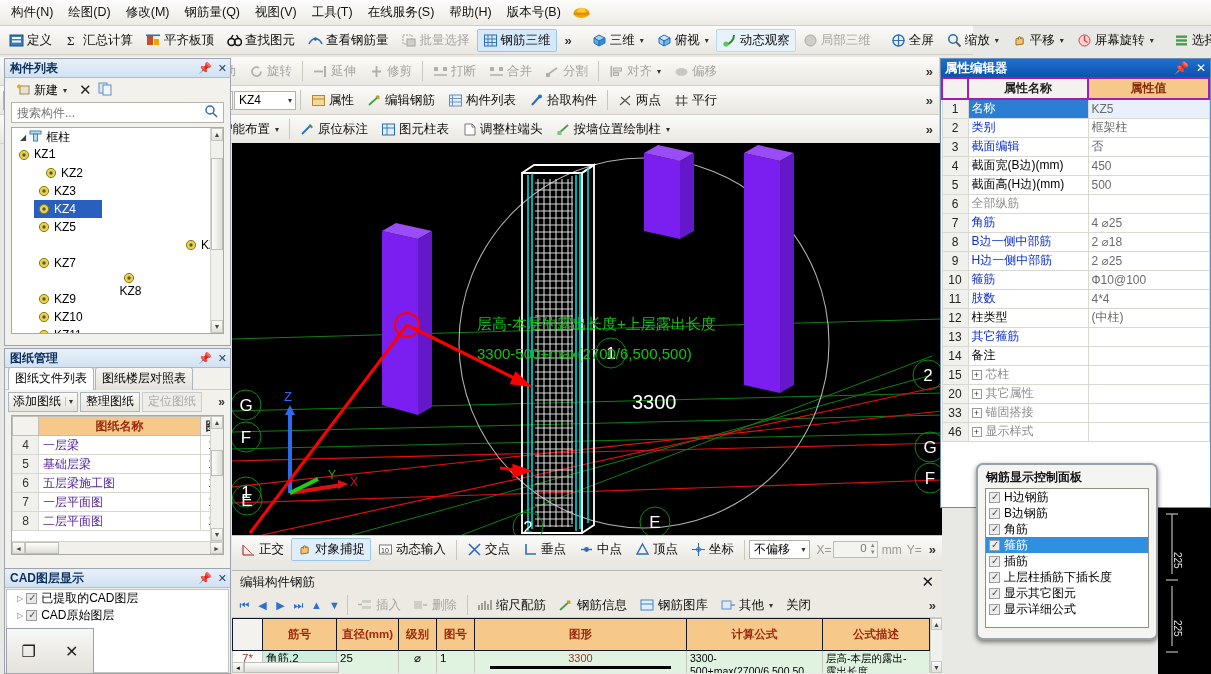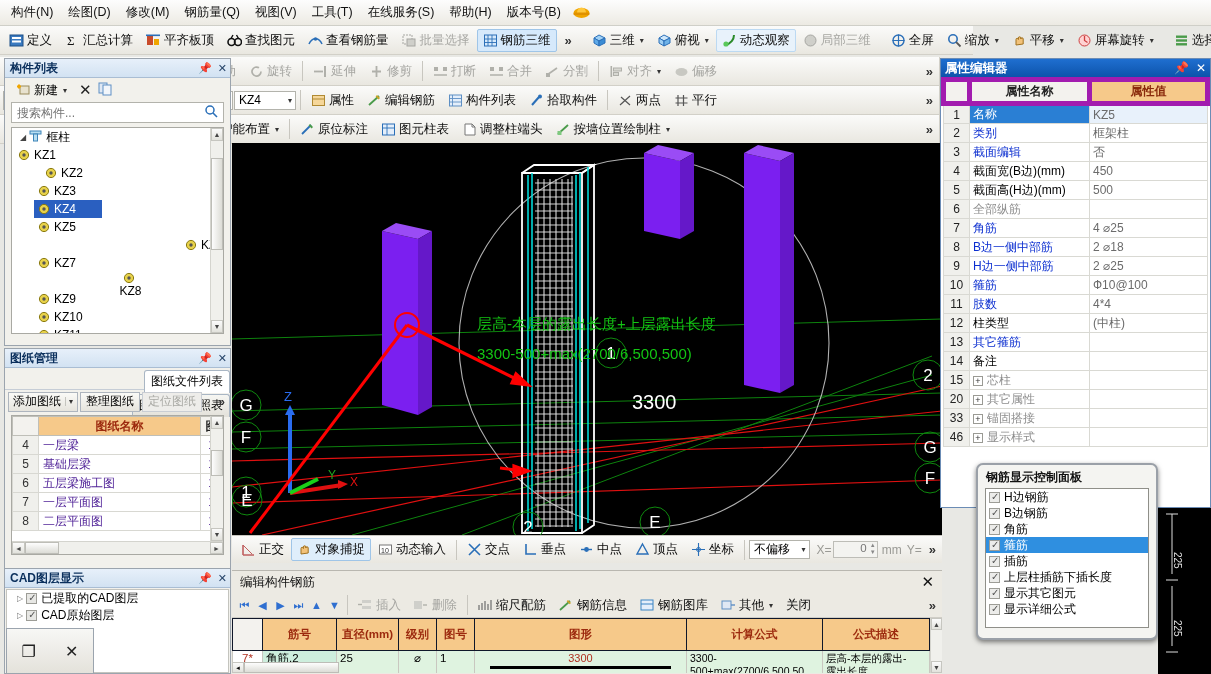--- a/index.html
+++ b/index.html
@@ -61,38 +61,38 @@
   .scrollv { position:absolute; right:0; top:0; width:13px; bottom:0; background:#f0f0ec; border-left:1px solid #d4d4ce;}
   .scrollv .arrw { height:13px; background:linear-gradient(#fbfbfb,#e2e2dc); border:1px solid #c6c6c0;
                    display:flex; align-items:center; justify-content:center; font-size:7px; color:#444;}
   .scrollv .thumb { position:absolute; left:0; right:0; background:linear-gradient(90deg,#fdfdfd,#dcdcd6);
                     border:1px solid #bdbdb7; }
   .scrollh { height:13px; background:#f0f0ec; display:flex; align-items:stretch; border-top:1px solid #d4d4ce;}
   .scrollh .arrw { width:13px; background:linear-gradient(#fbfbfb,#e2e2dc); border:1px solid #c6c6c0;
                    display:flex; align-items:center; justify-content:center; font-size:7px; color:#444;}
   .scrollh .thumb { width:34px; background:linear-gradient(#fdfdfd,#dcdcd6); border:1px solid #bdbdb7; }
 
-  .tabrow { display:flex; align-items:flex-end; height:20px; padding-left:3px; gap:1px;flex-direction:column; }
+  .tabrow { display:flex; align-items:flex-end; height:20px; padding-left:3px; gap:1px; }
   .tab { padding:2px 6px 3px; font-size:12px; border:1px solid #a9b6c4; border-bottom:none;
          background:linear-gradient(#f6f6f2,#e3e1da); border-radius:3px 3px 0 0; }
   .tab.act { background:#fff; font-weight:normal; }
 
   .gridtbl { width:100%; border-collapse:collapse; font-size:12px; background:#fff; table-layout:fixed;}
   .gridtbl th { background:#f6c98a; color:#9c2a0e; font-weight:bold; border:1px solid #bfbfb8;
                 height:19px; padding:0 3px; }
   .gridtbl td { border:1px solid #d8d8d2; height:19px; padding:0 4px; color:#4c1d95; }
   .gridtbl td.num { background:#f0f0ec; text-align:center; color:#333; }
 
   
   .prop { position:absolute; left:940px; top:58px; width:271px; height:450px; background:#f2f1ec; border:1px solid #6b8cb5;}
   .prop-hdr { height:18px; background:linear-gradient(#1f6fd0,#0d53ab); color:#fff; font-weight:bold;
               font-size:12.5px; display:flex; align-items:center; padding:0 4px 0 4px; }
   .prop-hdr .sp { margin-left:auto; display:flex; gap:7px; font-size:12px; }
   .ptbl { width:100%; border-collapse:collapse; font-size:12px; table-layout:fixed; background:#fff;}
-  .ptbl th { background:#f3f2ee; border:5px solid #a21caf; height:19px; font-weight:bold; color:#222; font-size:12px;}
+  .ptbl th { background:#f3f2ee; border:2px solid #a21caf; height:19px; font-weight:bold; color:#222; font-size:12px;}
   .ptbl th.val { background:#f6c98a; color:#8a2a0c; }
   .ptbl td { border:1px solid #d9d9d3; height:19px; padding:0 3px; white-space:nowrap; overflow:hidden; }
   .ptbl td.idx { background:#f0f0ec; text-align:center; width:26px; color:#222; }
   .ptbl td.nm { width:120px; }
   .ptbl td.nm.blue { color:#0b2ed0;margin-left:40px; }
   .ptbl td.nm.grey { color:#8d8d8d; }
   .ptbl tr.sel td.nm { background:#2a7fd4; color:#fff; }
   .ptbl tr.sel td.vl { background:#e8f1fb; }
   .ptbl td.vl { color:#6b6b6b; }
   .plus { display:inline-block; width:10px; height:10px; border:1px solid #9a9a94; background:#fff;
@@ -551,21 +551,21 @@
         <span style="font-size:8px;margin-right:3px;color:#444">◢</span>
         <span style="margin-right:4px">
           <svg width="13" height="13">
               <rect x="1" y="2" width="11" height="3" fill="#b9dff2" stroke="#3d84b8"></rect>
               <rect x="4.5" y="5" width="4" height="7" fill="#b9dff2" stroke="#3d84b8"></rect>
             </svg>
         </span>
         <span>框柱</span>
       </div>
       <div id="kz-list">
-          <div class="trow" style="">
+          <div class="trow" style=" font-family: Liberation Mono, monospace;">
             <span class="tgear"><svg width="12" height="12">
                 <circle cx="6" cy="6" r="4.6" fill="#e8d24a" stroke="#8a7a10"></circle>
                 <circle cx="6" cy="6" r="1.7" fill="#555"></circle>
               </svg></span>
             <span>KZ1</span>
           </div>
           <div class="trow" style="padding-left: 33px;">
             <span class="tgear"><svg width="12" height="12">
                 <circle cx="6" cy="6" r="4.6" fill="#e8d24a" stroke="#8a7a10"></circle>
                 <circle cx="6" cy="6" r="1.7" fill="#555"></circle>

